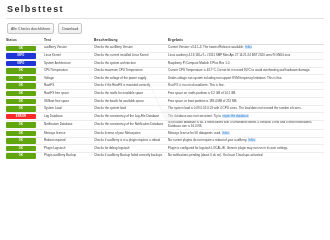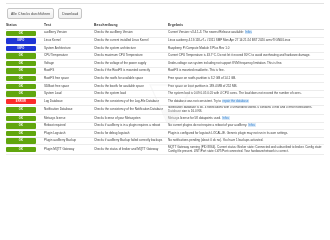--- a/index.html
+++ b/index.html
@@ -120,20 +120,21 @@
     height: 40px;
     pointer-events: none;
     opacity: 0.35;
   }
 </style>
 </head>
 <body>
 
 <div class="page">
 
+  <div class="page-title">Selbsttest</div>
   <div class="title-rule"></div>
 
   <div class="toolbar">
     <div class="btn">Alle Checks durchführen</div>
     <div class="btn">Download</div>
   </div>
 
   <table class="checks">
     <thead>
       <tr>

